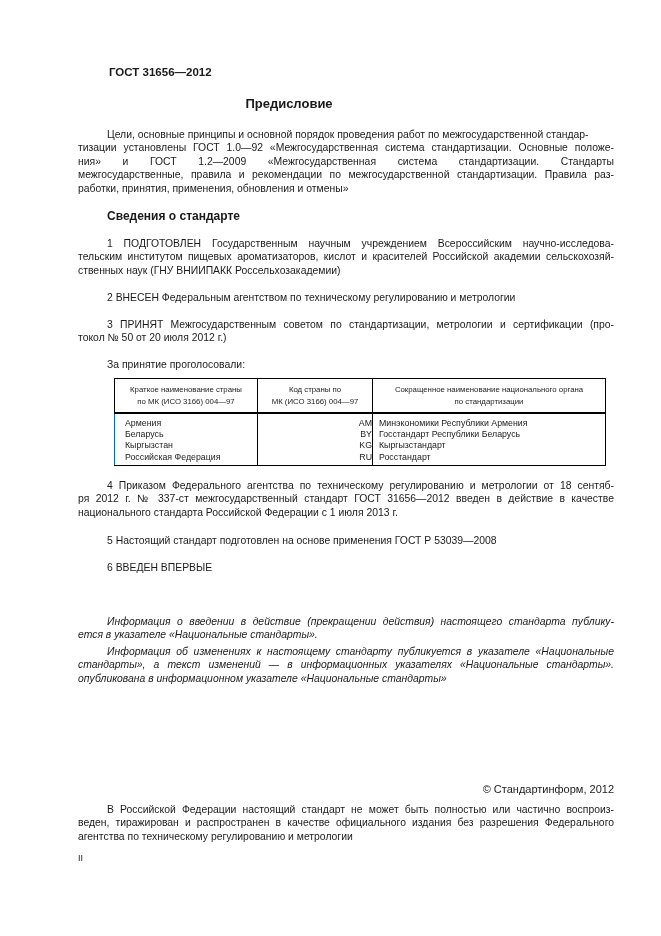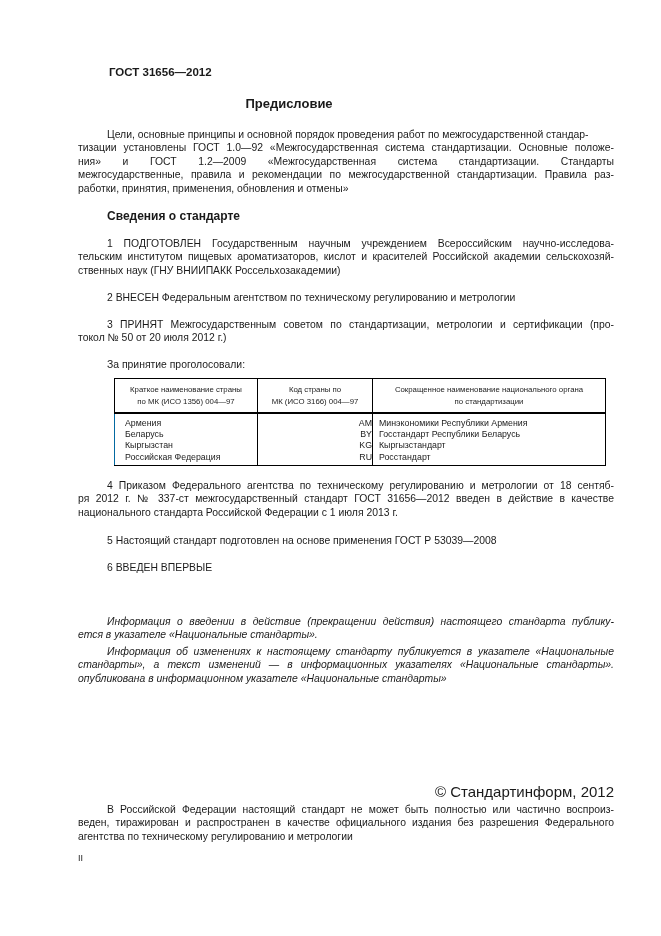--- a/index.html
+++ b/index.html
@@ -21,21 +21,21 @@
     font-weight: normal; border: 1px solid #000; border-bottom: 2px solid #000;
     height: 33px; text-align: center; line-height: 12px; padding: 0 2px; font-size: 7.8px;
   }
   table.votes td {
     border-left: 1px solid #0369a1; border-right: 1px solid #000; vertical-align: top;
     font-size: 8.8px; line-height: 11.2px; padding: 4px 8px 2px 10px;
   }
   table.votes tr.last td { border-bottom: 1px solid #000; }
   table.votes td.code { text-align: right; padding-left: 0; padding-right: 0; }
   .cell-line { display: block; }
-  .copyright { right: 47px; top: 783px; font-size: 15px; }
+  .copyright { right: 47px; top: 783px; font-size: 11px; }
   .page-num { left: 78px; top: 853px; font-size: 9px; }
 </style>
 </head>
 <body>
 
 <div class="abs doc-code">ГОСТ 31656—2012</div>
 <div class="abs title">Предисловие</div>
 
 <div class="abs para" style="top:128px;">
   <span class="cell-line" style="padding-left:29px">Цели, основные принципы и основной порядок проведения работ по межгосударственной стандар-</span>
@@ -64,21 +64,21 @@
 
 <div class="abs para" style="top:358px;">
   <span class="cell-line" style="padding-left:29px">За принятие проголосовали:</span>
 </div>
 
 <table class="votes">
   <thead>
     <tr>
       <th style="width:138px">
         <span class="cell-line">Краткое наименование страны</span>
-        <span class="cell-line">по МК (ИСО 1356) 004—97</span>
+        <span class="cell-line">по МК (ИСО 3166) 004—97</span>
       </th>
       <th style="width:110px">
         <span class="cell-line">Код страны по</span>
         <span class="cell-line">МК (ИСО 3166) 004—97</span>
       </th>
       <th>
         <span class="cell-line">Сокращенное наименование национального органа</span>
         <span class="cell-line">по стандартизации</span>
       </th>
     </tr>

